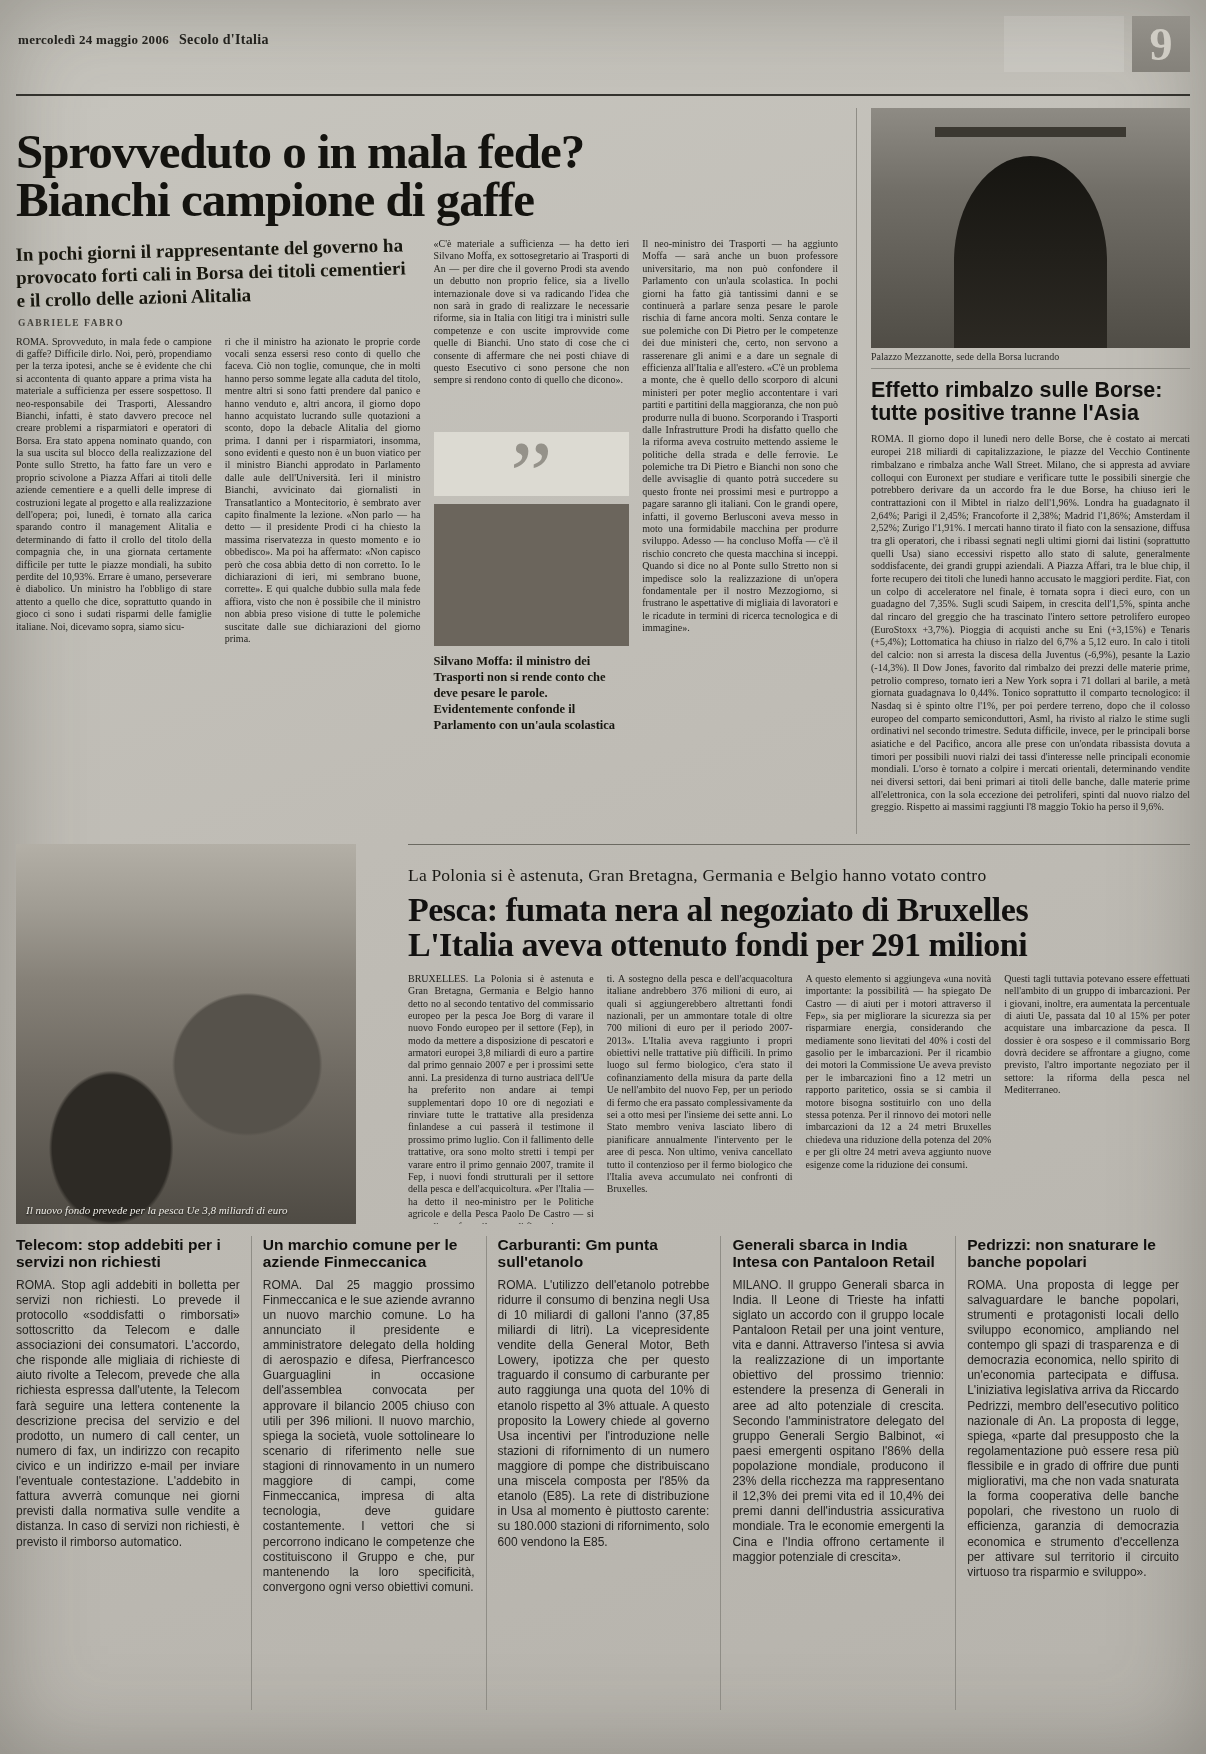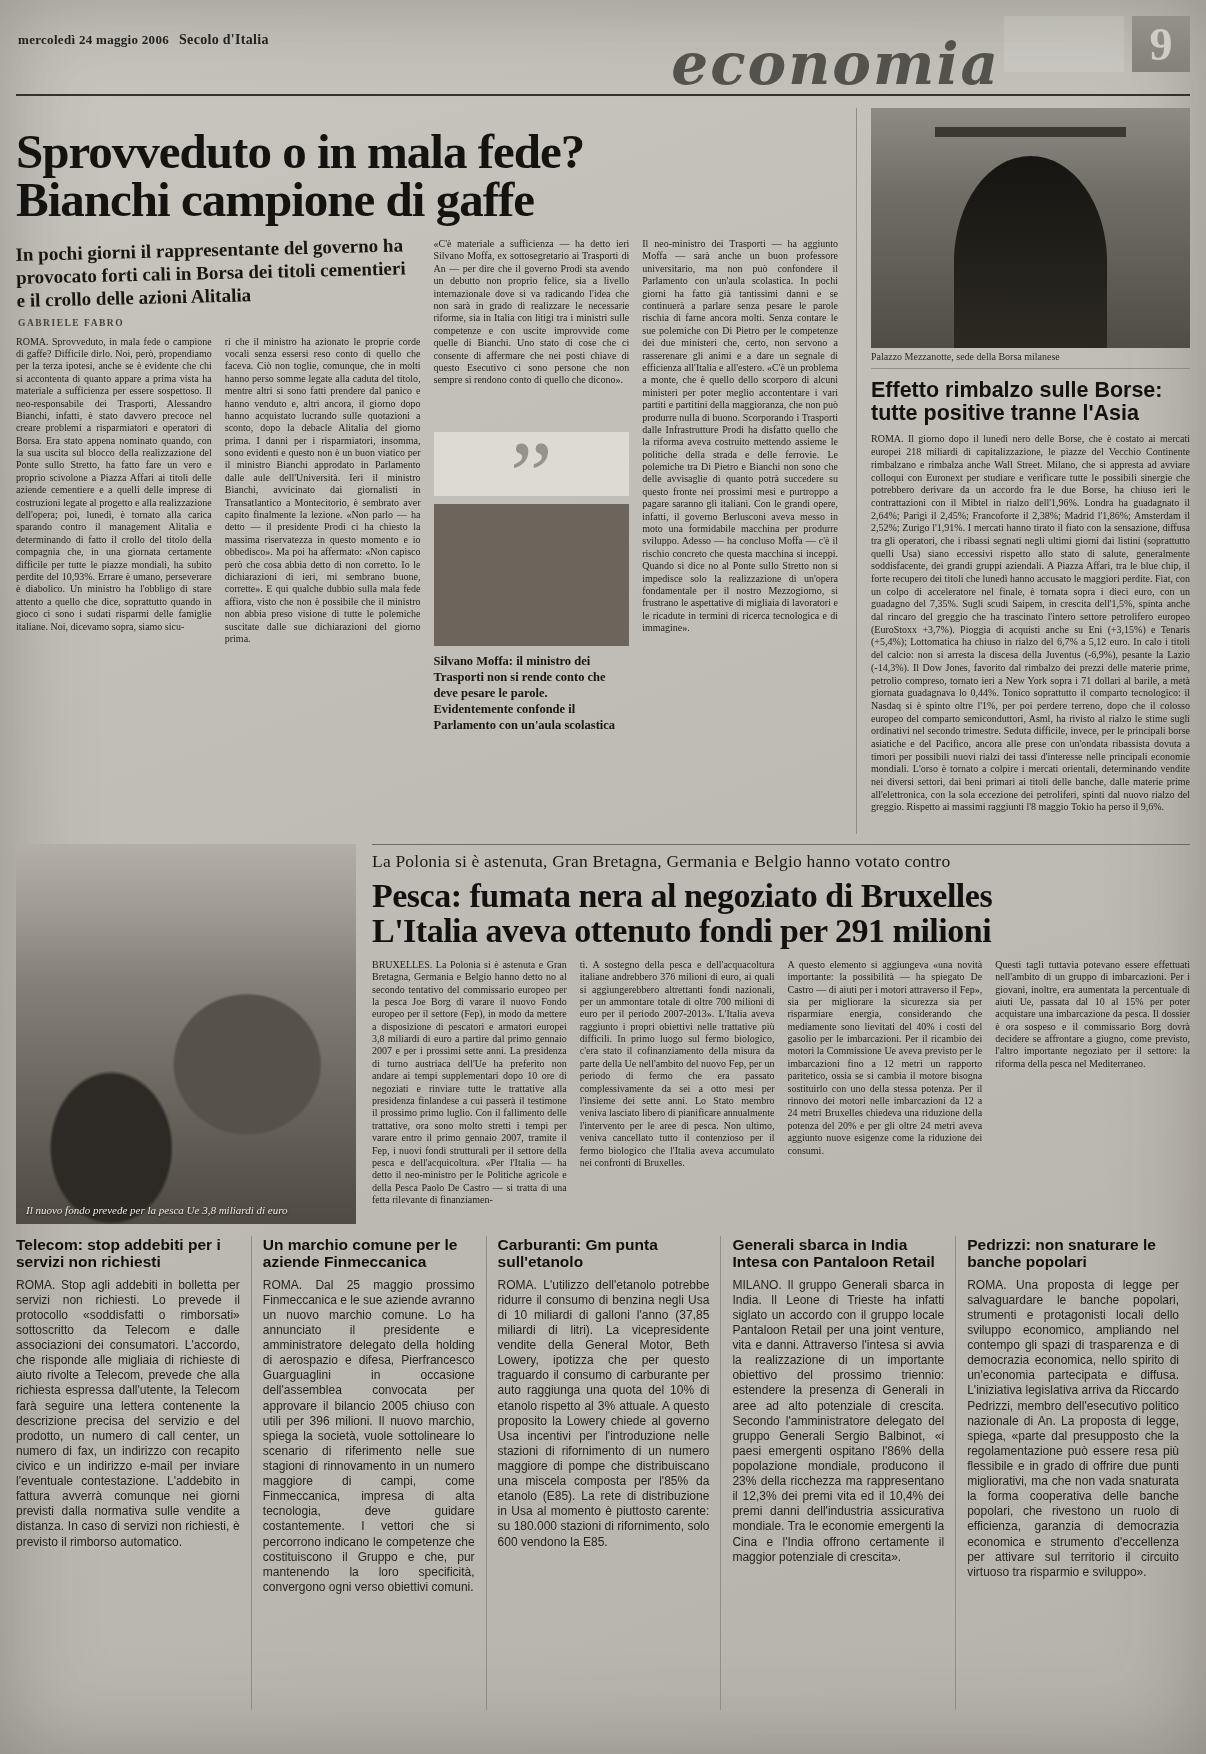--- a/index.html
+++ b/index.html
@@ -79,21 +79,21 @@
     position:relative; overflow:hidden;
     background:
       radial-gradient(ellipse at 28% 80%, #2d2a25 0 17%, rgba(0,0,0,0) 18%),
       radial-gradient(ellipse at 68% 58%, #56524b 0 22%, rgba(0,0,0,0) 23%),
       linear-gradient(180deg,#b3afa6 0%,#a09c93 17%,#868178 36%,#6e6961 62%,#4f4b44 100%);
   }
   .pesca-photo-caption {
     position:absolute; left:10px; bottom:8px; right:30px;
     color:#efede6; font-style:italic; font-size:11px; text-shadow:0 1px 2px rgba(0,0,0,.8);
   }
-  .pesca-right { border-top:1px solid #6b6961; padding-top:6px; overflow:hidden; }
+  .pesca-right { border-top:1px solid #6b6961; padding-top:20px; overflow:hidden;margin-left:36px; }
   .pesca-kicker { font-size:17.5px; color:#1b1a15; letter-spacing:.2px; }
   .pesca-headline { font-size:34px; font-weight:bold; line-height:1.04; letter-spacing:-.5px; margin-top:6px; color:#121110; }
   .pesca-cols { display:grid; grid-template-columns:repeat(4,1fr); column-gap:13px; margin-top:10px; height:252px; overflow:hidden; }
   
   .flash-row { display:flex; align-items:center; gap:12px; height:44px; margin-top:8px; border-bottom:2px solid #34332d; }
   .flash-icon {
     width:38px; height:28px; background:#1f1e1a; position:relative; flex:none;
     box-shadow:0 0 0 2px #1f1e1a;
   }
   .flash-icon::after {
@@ -111,21 +111,20 @@
 </head>
 <body>
 
 <div class="page">
 
   <header class="masthead">
     <div class="dateline">
       <span>mercoledì 24 maggio 2006</span><span class="paper">Secolo d'Italia</span>
     </div>
     <div class="pagenum-strip"></div>
-    <div class="section-script">economia</div>
     <div class="pagenum-box">9</div>
   </header>
 
   <div class="top-grid">
 
     <section>
       <h1 class="lead-headline">
         <span>Sprovveduto o in mala fede?</span><br>
         <span>Bianchi campione di gaffe</span>
       </h1>
@@ -144,21 +143,21 @@
         </div>
         <div class="bodytxt colD">Il neo-ministro dei Trasporti — ha aggiunto Moffa — sarà anche un buon professore universitario, ma non può confondere il Parlamento con un'aula scolastica. In pochi giorni ha fatto già tantissimi danni e se continuerà a parlare senza pesare le parole rischia di farne ancora molti. Senza contare le sue polemiche con Di Pietro per le competenze dei due ministeri che, certo, non servono a rasserenare gli animi e a dare un segnale di efficienza all'Italia e all'estero. «C'è un problema a monte, che è quello dello scorporo di alcuni ministeri per poter meglio accontentare i vari partiti e partitini della maggioranza, che non può produrre nulla di buono. Scorporando i Trasporti dalle Infrastrutture Prodi ha disfatto quello che la riforma aveva costruito mettendo assieme le politiche della strada e delle ferrovie. Le polemiche tra Di Pietro e Bianchi non sono che delle avvisaglie di quanto potrà succedere su questo fronte nei prossimi mesi e purtroppo a pagare saranno gli italiani. Con le grandi opere, infatti, il governo Berlusconi aveva messo in moto una formidabile macchina per produrre sviluppo. Adesso — ha concluso Moffa — c'è il rischio concreto che questa macchina si inceppi. Quando si dice no al Ponte sullo Stretto non si impedisce solo la realizzazione di un'opera fondamentale per il nostro Mezzogiorno, si frustrano le aspettative di migliaia di lavoratori e le ricadute in termini di ricerca tecnologica e di immagine».</div>
       </div>
     </section>
 
     <aside class="aside">
       <div class="borsa-photo">
         <div class="borsa-lintel"></div>
         <div class="borsa-arch"></div>
       </div>
-      <div class="borsa-caption">Palazzo Mezzanotte, sede della Borsa milanese</div>
+      <div class="borsa-caption">Palazzo Mezzanotte, sede della Borsa lucrando</div>
       <h2 class="borse-title">
         <span>Effetto rimbalzo sulle Borse:</span><br>
         <span>tutte positive tranne l'Asia</span>
       </h2>
       <div class="borse-body">ROMA. Il giorno dopo il lunedì nero delle Borse, che è costato ai mercati europei 218 miliardi di capitalizzazione, le piazze del Vecchio Continente rimbalzano e rimbalza anche Wall Street. Milano, che si appresta ad avviare colloqui con Euronext per studiare e verificare tutte le possibili sinergie che potrebbero derivare da un accordo fra le due Borse, ha chiuso ieri le contrattazioni con il Mibtel in rialzo dell'1,96%. Londra ha guadagnato il 2,64%; Parigi il 2,45%; Francoforte il 2,38%; Madrid l'1,86%; Amsterdam il 2,52%; Zurigo l'1,91%. I mercati hanno tirato il fiato con la sensazione, diffusa tra gli operatori, che i ribassi segnati negli ultimi giorni dai listini (soprattutto quelli Usa) siano eccessivi rispetto allo stato di salute, generalmente soddisfacente, dei grandi gruppi aziendali. A Piazza Affari, tra le blue chip, il forte recupero dei titoli che lunedì hanno accusato le maggiori perdite. Fiat, con un colpo di acceleratore nel finale, è tornata sopra i dieci euro, con un guadagno del 7,35%. Sugli scudi Saipem, in crescita dell'1,5%, spinta anche dal rincaro del greggio che ha trascinato l'intero settore petrolifero europeo (EuroStoxx +3,7%). Pioggia di acquisti anche su Eni (+3,15%) e Tenaris (+5,4%); Lottomatica ha chiuso in rialzo del 6,7% a 5,12 euro. In calo i titoli del calcio: non si arresta la discesa della Juventus (-6,9%), pesante la Lazio (-14,3%). Il Dow Jones, favorito dal rimbalzo dei prezzi delle materie prime, petrolio compreso, tornato ieri a New York sopra i 71 dollari al barile, a metà giornata guadagnava lo 0,44%. Tonico soprattutto il comparto tecnologico: il Nasdaq si è spinto oltre l'1%, per poi perdere terreno, dopo che il colosso europeo del comparto semiconduttori, Asml, ha rivisto al rialzo le stime sugli ordinativi nel secondo trimestre. Seduta difficile, invece, per le principali borse asiatiche e del Pacifico, ancora alle prese con un'ondata ribassista dovuta a timori per possibili nuovi rialzi dei tassi d'interesse nelle principali economie mondiali. L'orso è tornato a colpire i mercati orientali, determinando vendite nei diversi settori, dai beni primari ai titoli delle banche, dalle materie prime all'elettronica, con la sola eccezione dei petroliferi, spinti dal nuovo rialzo del greggio. Rispetto ai massimi raggiunti l'8 maggio Tokio ha perso il 9,6%.</div>
     </aside>
 
   </div>
 
   <section class="pesca-grid">

